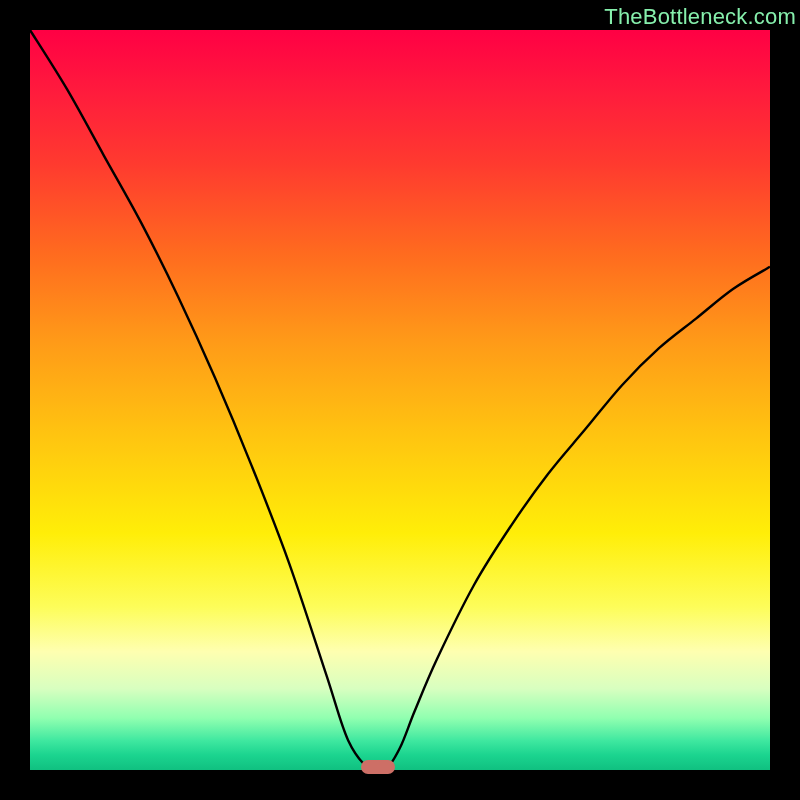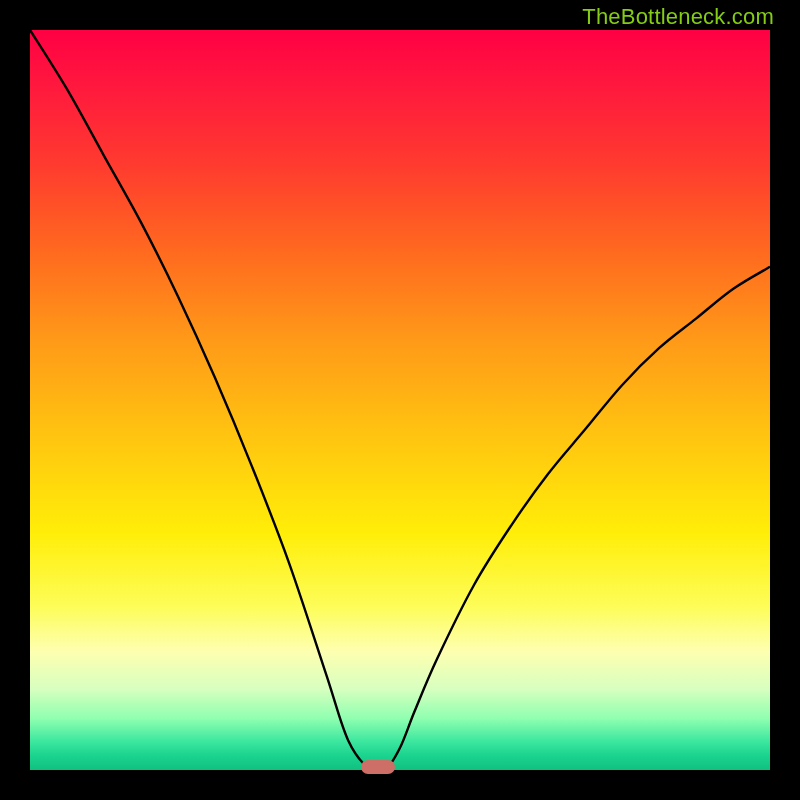--- a/index.html
+++ b/index.html
@@ -51,22 +51,22 @@
   .marker {
     position: absolute;
     width: 34px;
     height: 14px;
     border-radius: 7px;
     background: #cd6f66;
   }
   .attribution {
     position: absolute;
     top: 4px;
-    right: 26px;
-    color: #84cc16;
+    right: 4px;
+    color: #86efac;
     font-size: 22px;
     font-weight: 500;
     letter-spacing: 0.2px;
   }
 </style>
 </head>
 <body>
 
 <div class="frame">
   <div class="attribution">TheBottleneck.com</div>

